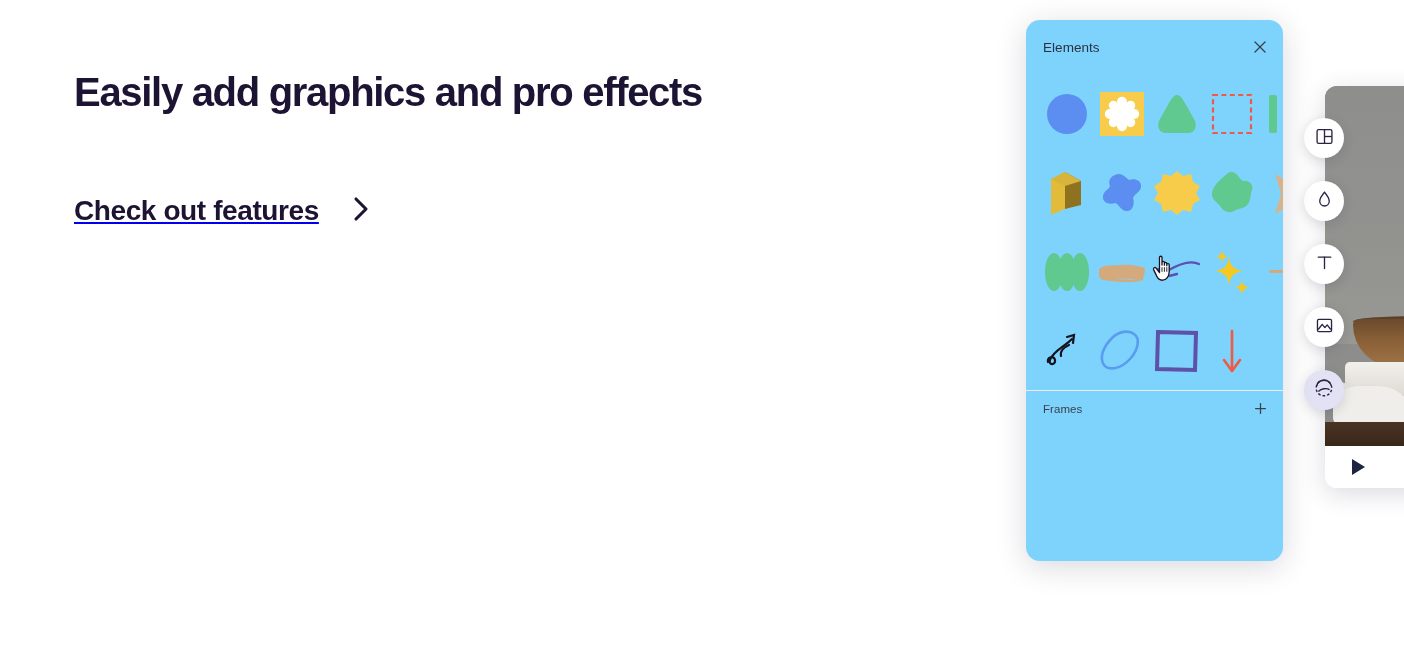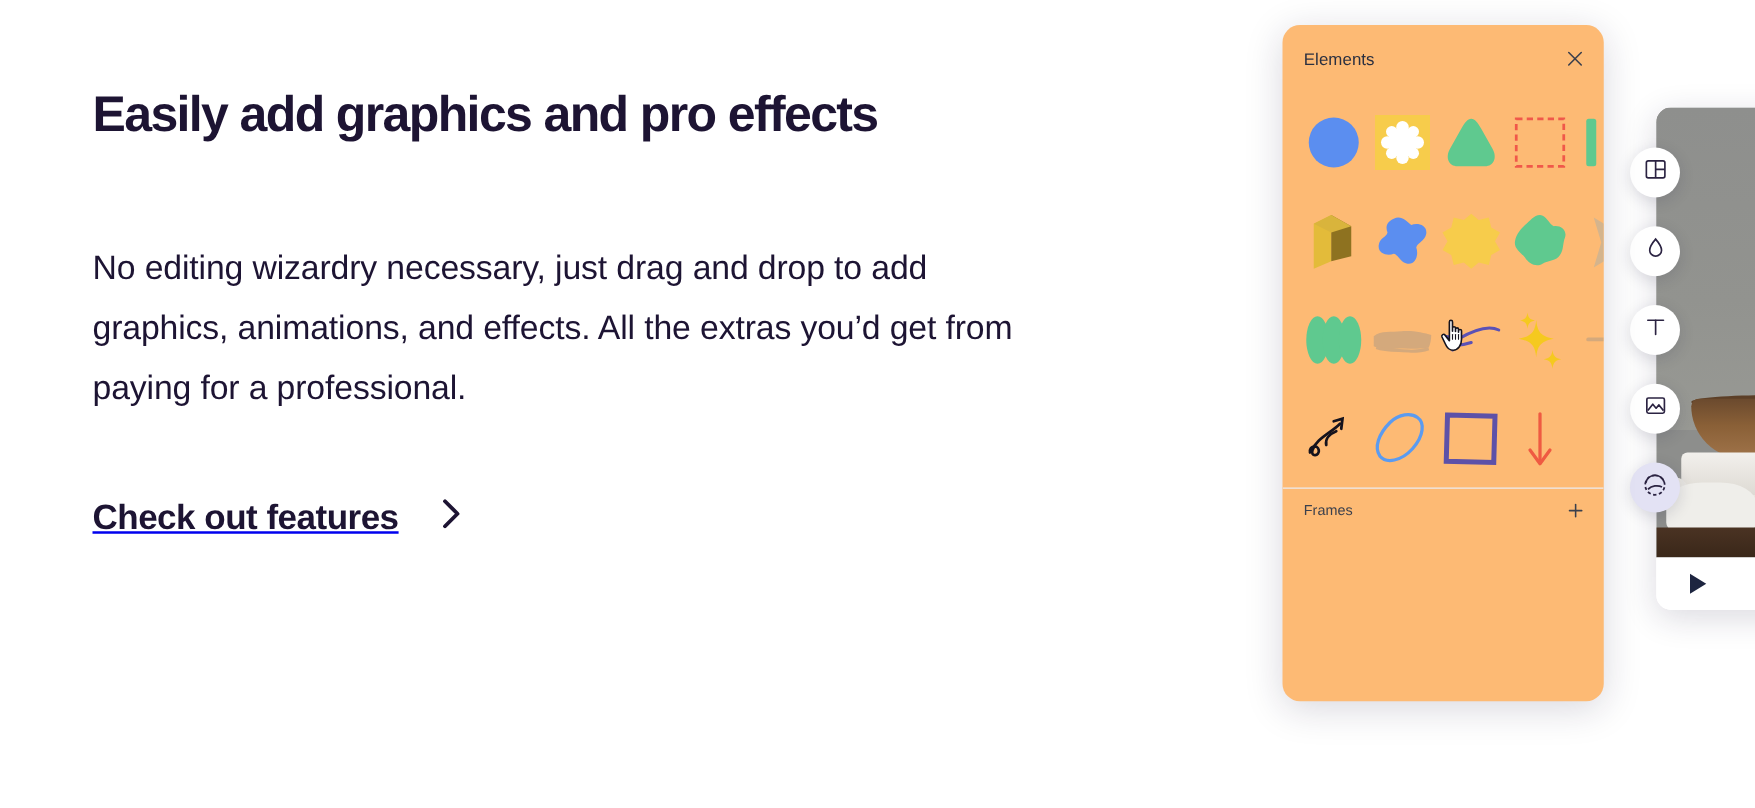--- a/index.html
+++ b/index.html
@@ -137,21 +137,21 @@
     cursor: pointer;
     color: #2b2342;
   }
   .tool-btn.active { background: #e3e2f4; }
 
   
   .panel {
     position: absolute;
     left: 1026px; top: 20px;
     width: 257px; height: 541px;
-    background: #fdba74;
+    background: #7dd3fc;
     border-radius: 14px;
     box-shadow: 0 6px 30px rgba(30,25,60,0.17);
     overflow: hidden;
   }
   .panel-head {
     height: 54px;
     display: flex; align-items: center; justify-content: space-between;
     padding: 0 16px 0 17px;
   }
   .panel-title {
@@ -192,21 +192,20 @@
     z-index: 40;
   }
 </style>
 </head>
 <body>
 
 <div class="stage">
 
   <div class="copy">
     <h1 class="headline">Easily add graphics and pro effects</h1>
-    <p class="body-copy">No editing wizardry necessary, just drag and drop to add graphics, animations, and effects. All the extras you’d get from paying for a professional.</p>
 
     <a class="cta-wrap" href="#">
       <span class="cta-row">
         <span class="cta-label">Check out features</span>
         <span class="cta-chevron">
           <svg width="22" height="30" viewBox="0 0 22 30" fill="none">
             <path d="M5 5 L15 15 L5 25" stroke="#1d1433" stroke-width="3.1" stroke-linecap="round" stroke-linejoin="round"></path>
           </svg>
         </span>
       </span>

